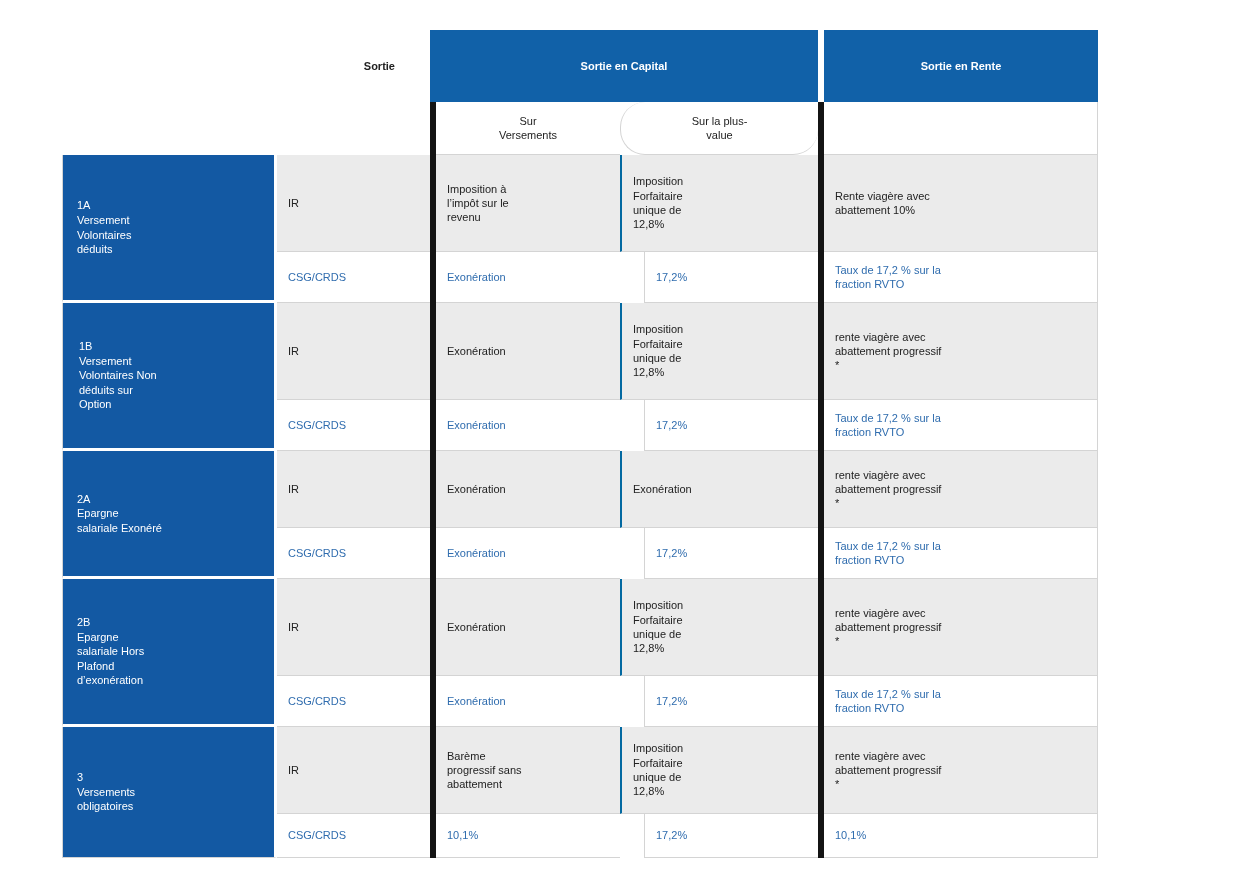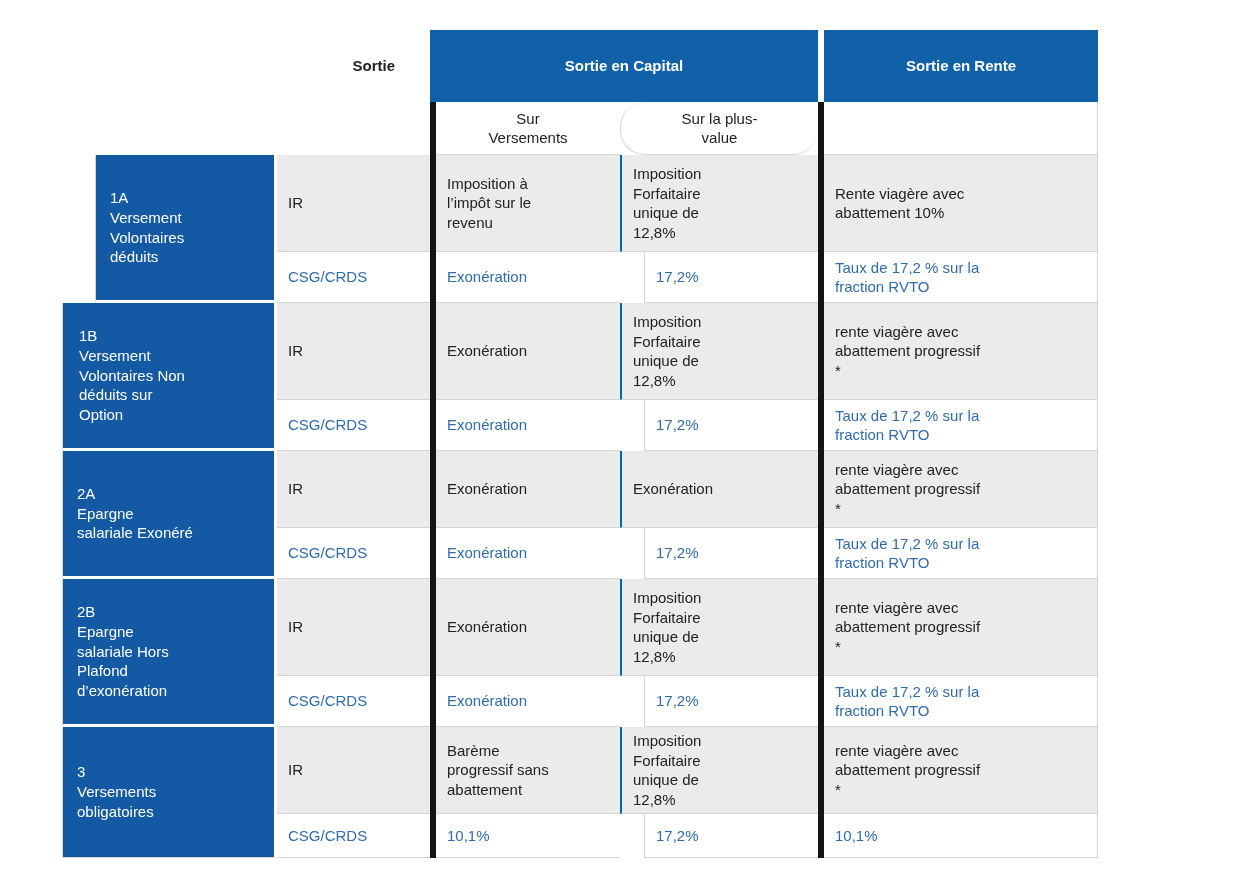--- a/index.html
+++ b/index.html
@@ -5,21 +5,21 @@
   html,body{margin:0;padding:0;background:#ffffff;}
   .canvas{
     position:relative;width:1240px;height:885px;background:#ffffff;overflow:hidden;
     font-family:"Liberation Sans", sans-serif;
   }
   .tax-table{
     position:absolute;left:62px;top:30px;
     display:grid;
     grid-template-columns:215px 153px 6px 184px 198px 6px 274px;
     grid-template-rows:72px 53px 97px 51px 97px 51px 77px 51px 97px 51px 87px 44px;
-    font-size:15px;color:var(--text_black,#222222);
+    font-size:11px;color:var(--text_black,#222222);
   }
   .cell{box-sizing:border-box;line-height:1.3;}
 
   
   .h-sortie{grid-column:1/3;grid-row:1;display:flex;align-items:center;justify-content:flex-end;
     padding-right:35px;font-weight:bold;color:var(--text_black,#222222);}
   .h-capital{grid-column:3/6;grid-row:1;background:var(--header_blue,#1161A8);color:#ffffff;
     font-weight:bold;display:flex;align-items:center;justify-content:center;}
   .h-gap{grid-column:6;grid-row:1;background:#ffffff;}
   .h-rente{grid-column:7;grid-row:1;background:var(--header_blue,#1161A8);color:#ffffff;
@@ -44,21 +44,21 @@
   .divider{grid-row:2/13;background:var(--divider_black,#141414);}
   .d1{grid-column:3;}
   .d2{grid-column:6;}
 
   
   .cat{grid-column:1;background:var(--category_blue,#1359A3);color:#ffffff;white-space:pre-line;
     display:flex;flex-direction:column;justify-content:center;
     padding:8px 10px 8px 14px;line-height:1.33;
     border-right:3px solid #ffffff;border-bottom:3px solid #ffffff;
     border-left:1px solid var(--border_gray,#d4d4d4);}
-  .cat.g0{grid-row:3/5;margin-left:33px;}
+  .cat.g0{grid-row:3/5;}
   .cat.g1{grid-row:5/7;padding-left:16px;}
   .cat.g2{grid-row:7/9;}
   .cat.g3{grid-row:9/11;}
   .cat.g4{grid-row:11/13;border-bottom:1px solid var(--border_gray,#d4d4d4);}
 
   
   .r3{grid-row:3;}.r4{grid-row:4;}.r5{grid-row:5;}.r6{grid-row:6;}.r7{grid-row:7;}
   .r8{grid-row:8;}.r9{grid-row:9;}.r10{grid-row:10;}.r11{grid-row:11;}.r12{grid-row:12;}
   .col-tax{grid-column:2;}
   .col-vers{grid-column:4;}

